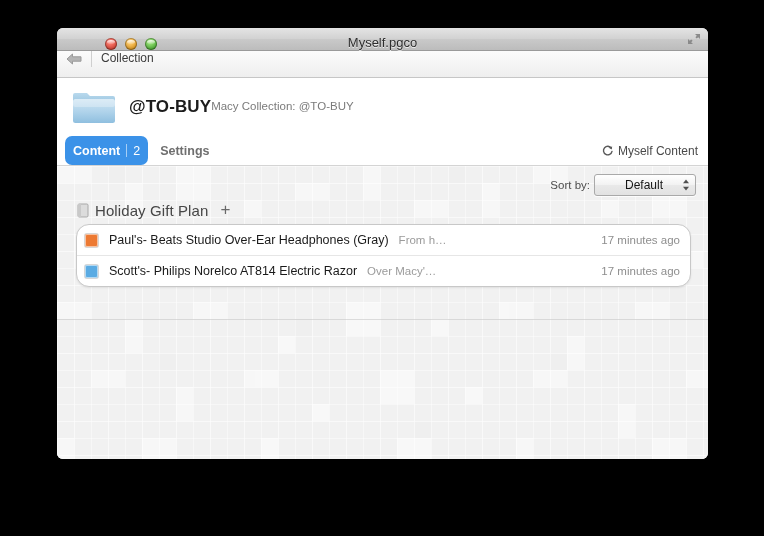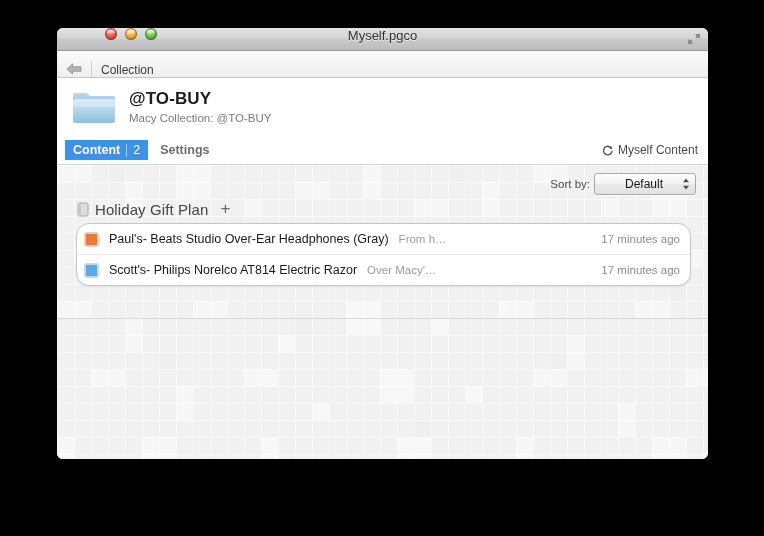--- a/index.html
+++ b/index.html
@@ -29,21 +29,21 @@
   }
 
   
   .titlebar {
     position: relative;
     height: 22px;
     flex: 0 0 22px;
     background: linear-gradient(to bottom, #e4e4e4 0%, #d2d2d2 48%, #c9c9c9 52%, #bcbcbc 100%);
     border-bottom: 1px solid #9a9a9a;
     display: flex;
-    align-items: flex-start;
+    align-items: flex-end;
     padding-left: 40px;
   }
   .traffic {
     display: flex;
     gap: 8px;
     margin-left: 8px;
     align-items: center;
   }
   .light {
     width: 12px;
@@ -82,21 +82,21 @@
     cursor: pointer;
   }
 
   
   .navbar {
     flex: 0 0 26px;
     height: 26px;
     background: linear-gradient(to bottom, #fbfbfb 0%, #eeeeee 100%);
     border-bottom: 1px solid #c6c6c6;
     display: flex;
-    align-items: flex-end;
+    align-items: flex-start;
     padding-left: 8px;
   }
   .back-arrow {
     width: 20px;
     height: 16px;
     cursor: pointer;
     flex: 0 0 auto;
   }
   .nav-divider {
     width: 1px;
@@ -118,21 +118,21 @@
     padding-left: 14px;
   }
   .folder-icon {
     width: 46px;
     height: 38px;
     flex: 0 0 46px;
     margin-right: 12px;
   }
   .collection-text {
     display: flex;
-    flex-direction: column;
+    flex-direction: row;
     justify-content: center;
   }
   .collection-title {
     font-size: 17px;
     font-weight: bold;
     color: #1c1c1c;
     letter-spacing: 0.1px;
     line-height: 20px;
   }
   .collection-subtitle {
@@ -148,23 +148,23 @@
     background: #ffffff;
     border-bottom: 1px solid #d4d4d4;
     display: flex;
     align-items: center;
     padding: 0 10px 0 8px;
     position: relative;
   }
   .tab {
     display: flex;
     align-items: center;
-    height: 20px;
+    height: 29px;
     padding: 0 8px;
-    border-radius: 0;
+    border-radius: 7px;
     font-size: 12.5px;
     cursor: pointer;
     margin-right: 4px;
   }
   .tab.active {
     background: #3b92e8;
     color: #ffffff;
     font-weight: bold;
   }
   .tab.inactive {

